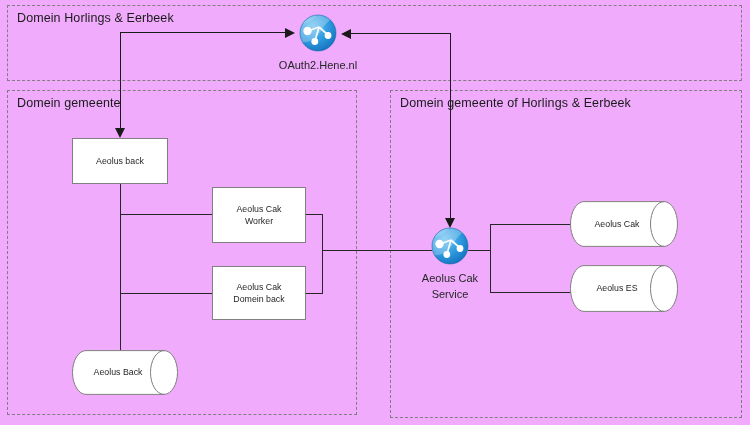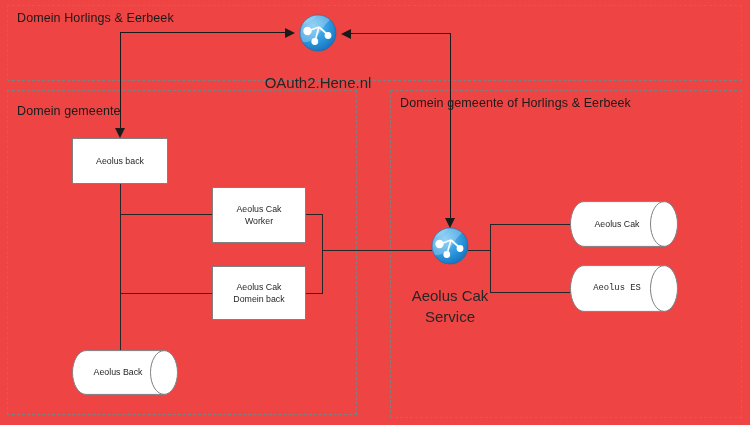--- a/index.html
+++ b/index.html
@@ -8,21 +8,21 @@
     background: #ffffff;
   }
   body {
     font-family: "Liberation Sans", sans-serif;
     color: #262626;
   }
   #canvas {
     position: relative;
     width: 750px;
     height: 425px;
-    background: #ef4444;
+    background: #f0abfc;
     overflow: hidden;
   }
 
   
   .domain {
     position: absolute;
     border: 1.6px dashed #7f7f7f;
     background: transparent;
     box-sizing: border-box;
   }
@@ -81,22 +81,22 @@
     position: absolute;
     z-index: 6;
     display: flex;
     flex-direction: column;
     align-items: center;
   }
   .globe-node .globe-ico {
     display: block;
   }
   .globe-node .globe-label {
-    margin-top: 14px;
-    font-size: 15px;
+    margin-top: 0;
+    font-size: 11px;
     line-height: 1.42;
     text-align: center;
     color: #262626;
     white-space: pre-line;
   }
 
   
   .conn {
     position: absolute;
     background: #262626;
@@ -131,21 +131,21 @@
 </style>
 </head>
 <body>
 
 <div id="canvas">
 
   <div class="domain" style="left:7px; top:5px; width:735px; height:76px;"></div>
   <div class="domain-label" style="left:17px; top:11px;">Domein Horlings &amp; Eerbeek</div>
 
   <div class="domain" style="left:7px; top:90px; width:350px; height:325px;"></div>
-  <div class="domain-label" style="left:17px; top:104px;">Domein gemeente</div>
+  <div class="domain-label" style="left:17px; top:96px;">Domein gemeente</div>
 
   <div class="domain" style="left:390px; top:90px; width:352px; height:328px;"></div>
   <div class="domain-label" style="left:400px; top:96px;">Domein gemeente of Horlings &amp; Eerbeek</div>
 
   <div class="conn conn-thick-v" style="left:120px; top:32px; height:102px;"></div>
   <div class="conn conn-thick-h" style="left:120px; top:32px; width:172px;"></div>
   <div class="arrow arrow-right" style="left:285px; top:27.5px;"></div>
   <div class="arrow arrow-down" style="left:115px; top:128px;"></div>
 
   <div class="conn conn-thick-v" style="left:450px; top:33px; height:190px;"></div>
@@ -258,21 +258,21 @@
   </div>
 
   <div class="cylinder" style="left:570px; top:201px; width:108px; height:46px;">
     <svg width="108" height="46" viewBox="0 0 108 46" xmlns="http://www.w3.org/2000/svg">
       <path d="M14 0.6 H94 A13.5 22.4 0 0 1 94 45.4 H14 A13.5 22.4 0 0 1 14 0.6 Z" fill="#ffffff" stroke="#808080" stroke-width="1"></path>
       <path d="M94 0.6 A13.5 22.4 0 0 0 94 45.4" fill="none" stroke="#808080" stroke-width="1"></path>
     </svg>
     <span class="cyl-label">Aeolus Cak</span>
   </div>
 
-  <div class="cylinder" style="left:570px; top:265px; width:108px; height:47px;font-family:Liberation Mono, monospace;">
+  <div class="cylinder" style="left:570px; top:265px; width:108px; height:47px;">
     <svg width="108" height="47" viewBox="0 0 108 47" xmlns="http://www.w3.org/2000/svg">
       <path d="M14 0.6 H94 A13.5 22.9 0 0 1 94 46.4 H14 A13.5 22.9 0 0 1 14 0.6 Z" fill="#ffffff" stroke="#808080" stroke-width="1"></path>
       <path d="M94 0.6 A13.5 22.9 0 0 0 94 46.4" fill="none" stroke="#808080" stroke-width="1"></path>
     </svg>
     <span class="cyl-label">Aeolus ES</span>
   </div>
 
 </div>
 
 </body></html>

